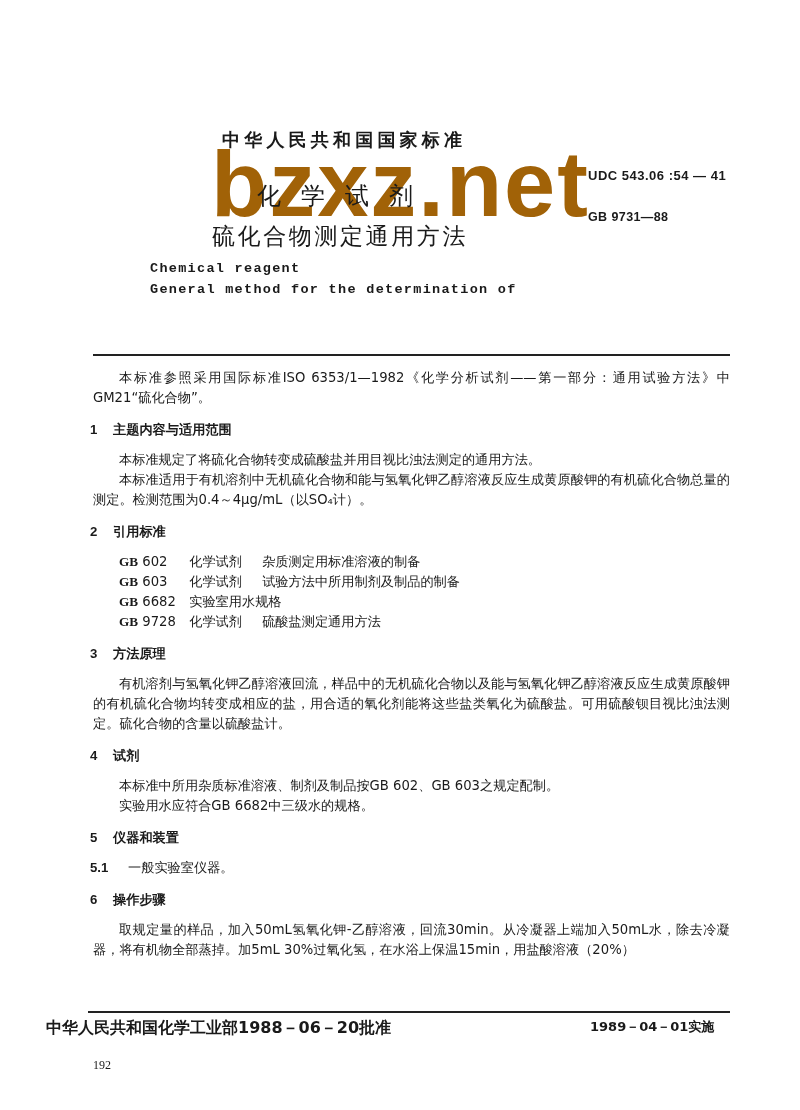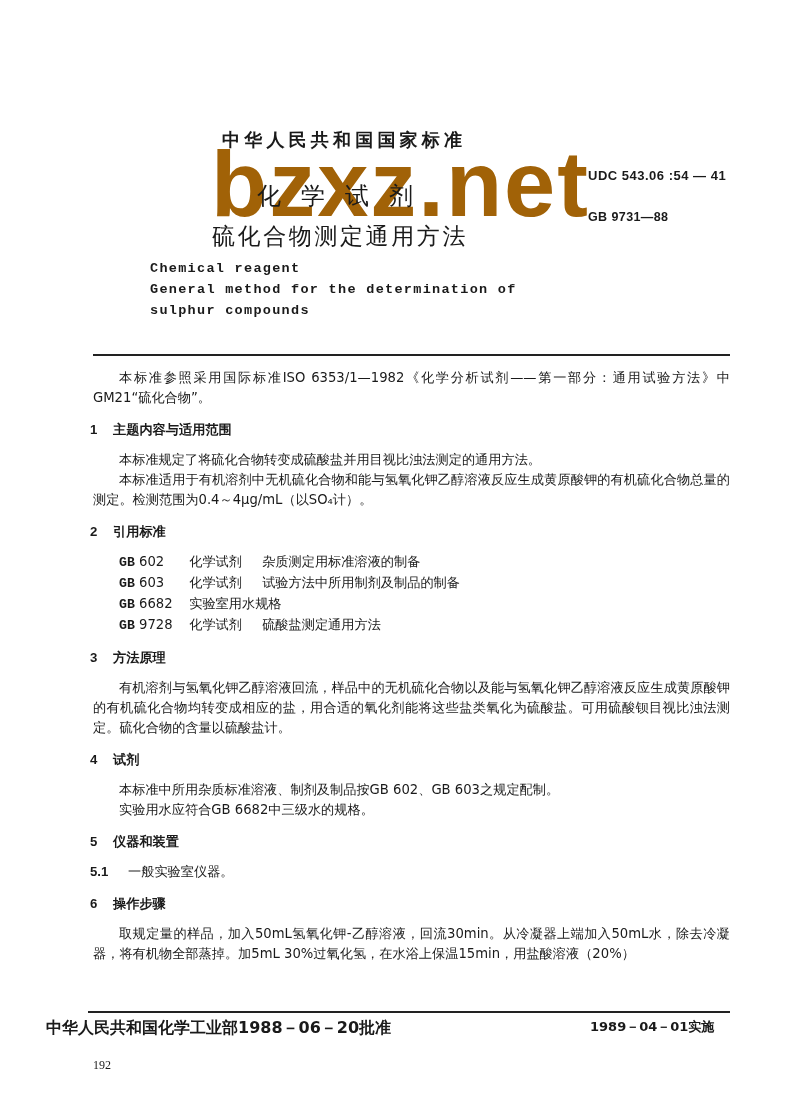--- a/index.html
+++ b/index.html
@@ -109,21 +109,21 @@
       font-size: 13.2px;
     }
     .section-head .num {
       display: inline-block;
       width: 23px;
       font-family: "Liberation Sans", sans-serif;
     }
     .ref-list { margin: 0; padding: 0 0 0 26px; list-style: none; }
     .ref-list li { margin: 0; white-space: nowrap; }
     .ref-list .code { display: inline-block; min-width: 66px; }
-    .ref-list .code b { font-family: Liberation Mono, monospace; margin-top: 33px; }
+    .ref-list .code b { font-family: Liberation Serif, serif; margin-top: 33px; }
     .ref-list .cat { display: inline-block; margin-right: 16px; }
     .sub-item { margin: 0; white-space: nowrap; }
     .sub-item .num {
       display: inline-block;
       width: 38px;
       font-weight: bold;
       font-family: "Liberation Sans", sans-serif;
       margin-left: -3px;
     }
     .footer-left {
@@ -153,21 +153,20 @@
 
 <div class="abs watermark">bzxz.net</div>
 
 <div class="abs layer national-std">中华人民共和国国家标准</div>
 <div class="abs layer title-cn-1">化学试剂</div>
 <div class="abs layer title-cn-2">硫化合物测定通用方法</div>
 
 <div class="abs layer title-en">
   <div>Chemical reagent</div>
   <div>General method for the determination of</div>
-  <div>sulphur compounds</div>
 </div>
 
 <div class="abs layer udc">UDC 543.06 :54 — 41</div>
 <div class="abs layer gbno">GB 9731—88</div>
 
 <div class="abs rule top"></div>
 
 <div class="abs layer content">
   <p class="para">本标准参照采用国际标准ISO 6353/1—1982《化学分析试剂——第一部分：通用试验方法》中GM21“硫化合物”。</p>
 

